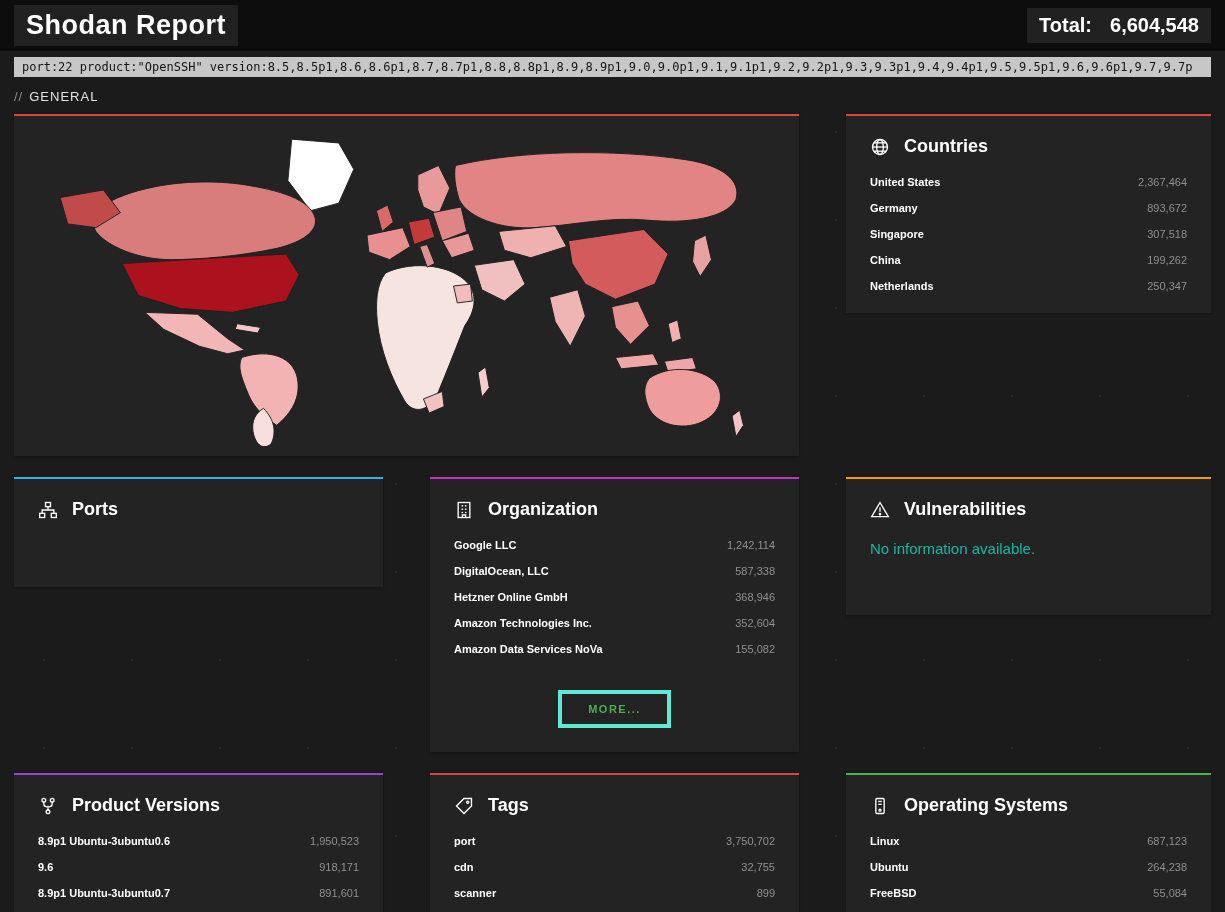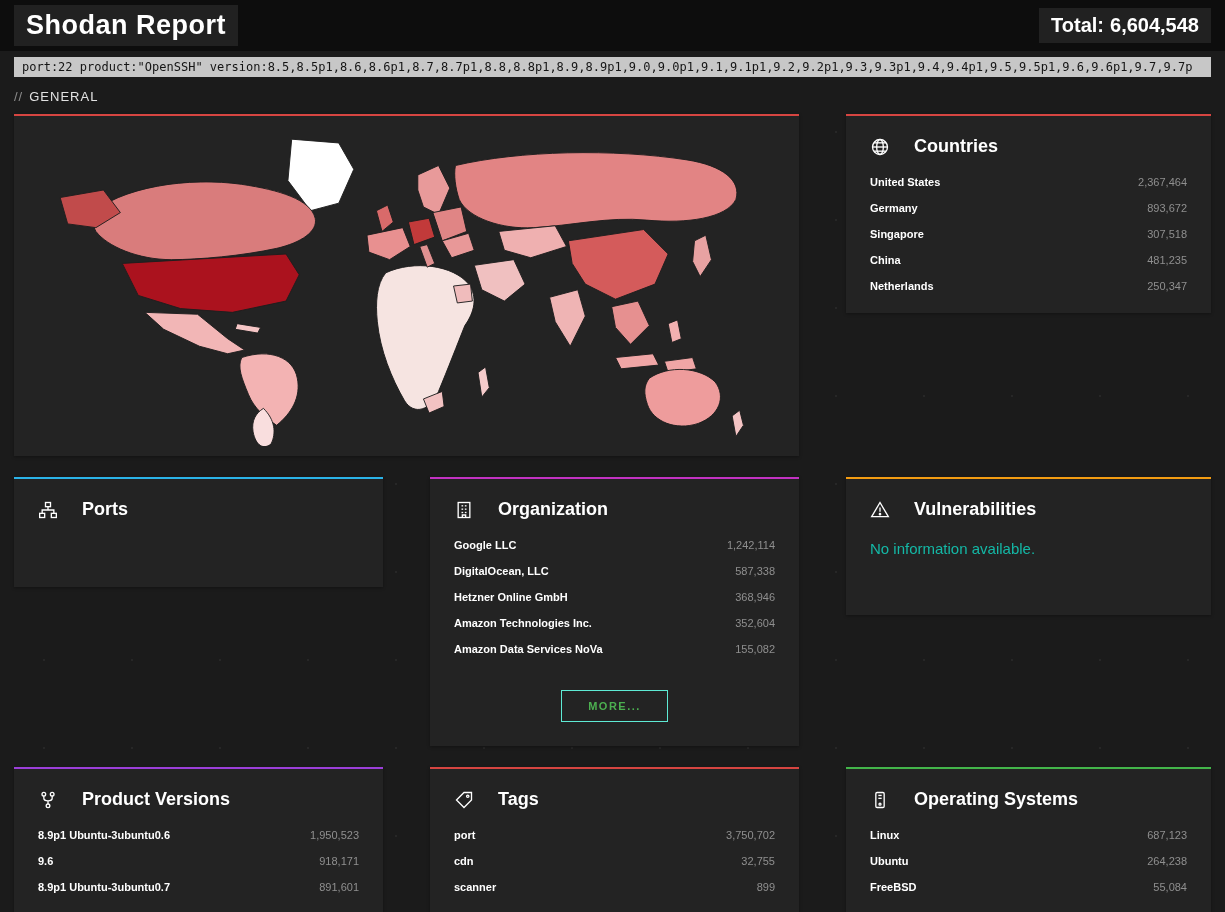--- a/index.html
+++ b/index.html
@@ -19,21 +19,21 @@
     padding:0 14px;
   }
   .title-box {
     background:#212121; padding:5px 12px;
     font-size:27px; font-weight:bold; letter-spacing:0.5px; color:#fff;
   }
   .total-box {
     background:#212121; padding:6px 12px;
     font-size:20px; font-weight:bold; color:#fff;
   }
-  .total-box .lbl { font-weight:bold; margin-right:6px; }
+  .total-box .lbl { font-weight:bold; margin-right:18px; }
   
   .query-bar {
     margin:6px 14px 0 14px;
     background:#c7c7c7; color:#141414;
     font-family:"DejaVu Sans Mono","Liberation Mono",monospace;
     font-size:12px; line-height:20px; height:20px;
     padding:0 8px; white-space:nowrap; overflow:hidden;
   }
   
   .section-head {
@@ -50,37 +50,37 @@
     align-items:start;
   }
   .panel {
     background:#232323;
     border-top:2px solid #555;
     box-shadow:0 1px 3px rgba(0,0,0,0.35);
   }
   .panel-map { grid-column:1 / span 2; height:342px; padding:10px 8px; }
   .panel-map svg.worldmap { width:100%; height:100%; display:block; }
   .panel-head {
-    display:flex; align-items:center; gap:24px;
+    display:flex; align-items:center; gap:14px;
     padding:20px 24px 12px 24px;
     font-size:18px; font-weight:bold; color:#fff;
   }
   .panel-head svg { width:20px; height:20px; flex:0 0 auto; }
   .rows { padding:0 0 14px 0; }
   .row {
     display:flex; justify-content:space-between; align-items:center;
     padding:7px 24px;
     cursor:pointer;
   }
   .row-label { font-size:11px; font-weight:bold; color:#ffffff; }
   .row-value { font-size:11px; color:#8f8f8f; }
   .empty-text { padding:8px 24px 28px 24px; font-size:15px; color:#14b8a6; }
   .more-wrap { display:flex; justify-content:center; padding:14px 0 24px 0; }
   .more-btn {
-    background:transparent; border:1px solid #5eead4; color:#4caf50;
+    background:transparent; border:4px solid #5eead4; color:#4caf50;
     font-family:"Liberation Sans",sans-serif;
     font-size:11px; font-weight:bold; letter-spacing:1.5px;
     padding:9px 26px; cursor:pointer;
   }
   .min-ports { min-height:110px; }
   .min-vuln { min-height:138px; }
 </style>
 </head>
 <body>
 
@@ -180,21 +180,21 @@
           <span class="row-value">893,672</span>
         </div>
 
         <div class="row">
           <span class="row-label">Singapore</span>
           <span class="row-value">307,518</span>
         </div>
 
         <div class="row">
           <span class="row-label">China</span>
-          <span class="row-value">481,235</span>
+          <span class="row-value">199,262</span>
         </div>
 
         <div class="row">
           <span class="row-label">Netherlands</span>
           <span class="row-value">250,347</span>
         </div>
       </div>
   </div>
 
   <div class="panel min-ports" style="border-top-color: rgb(43, 179, 232);">

